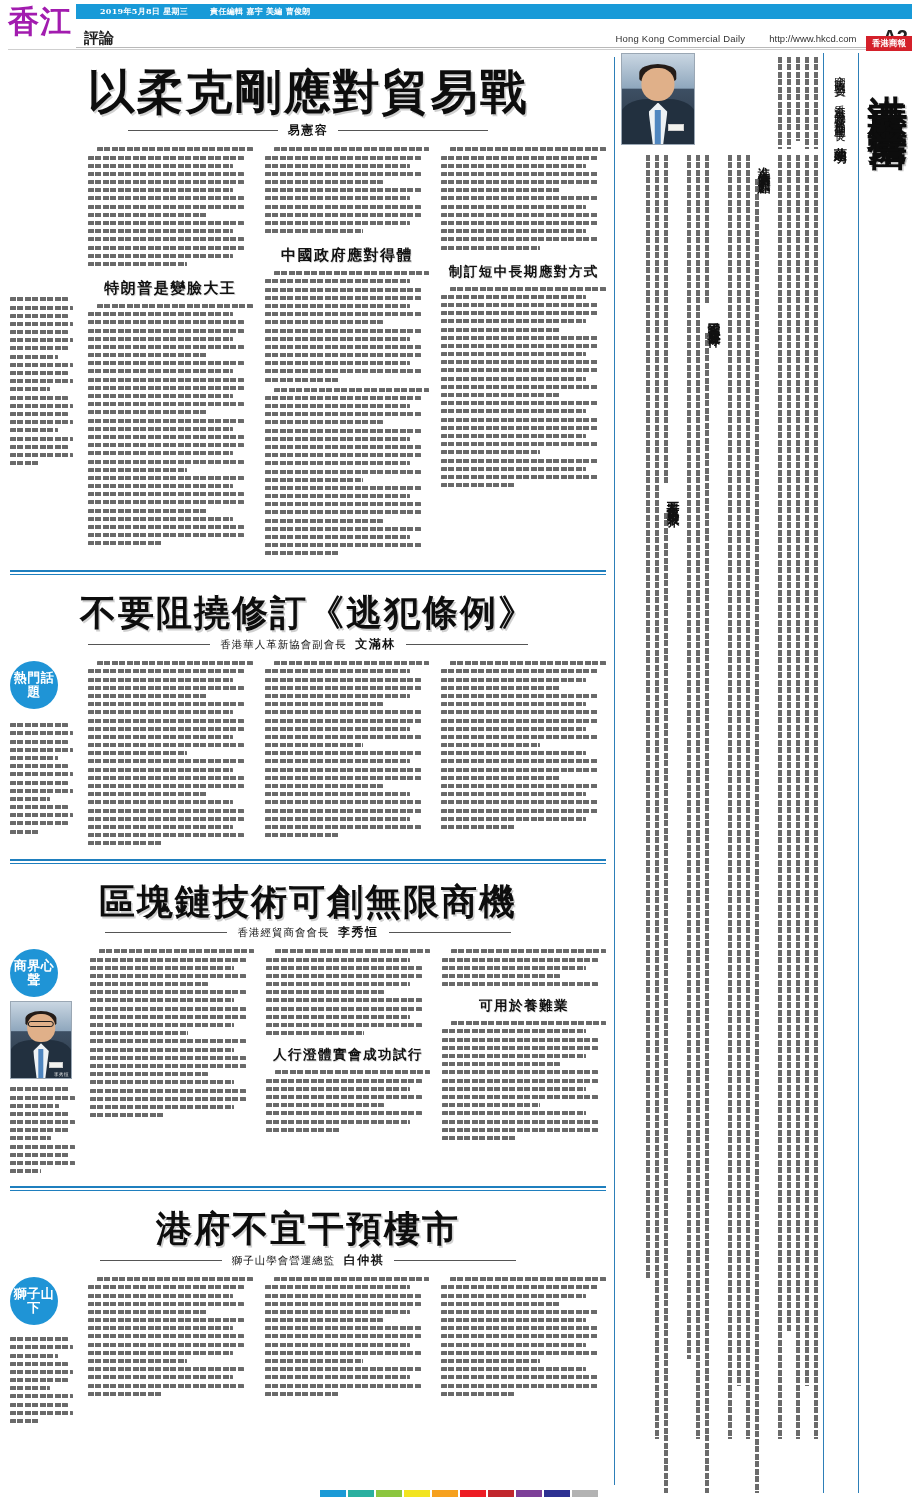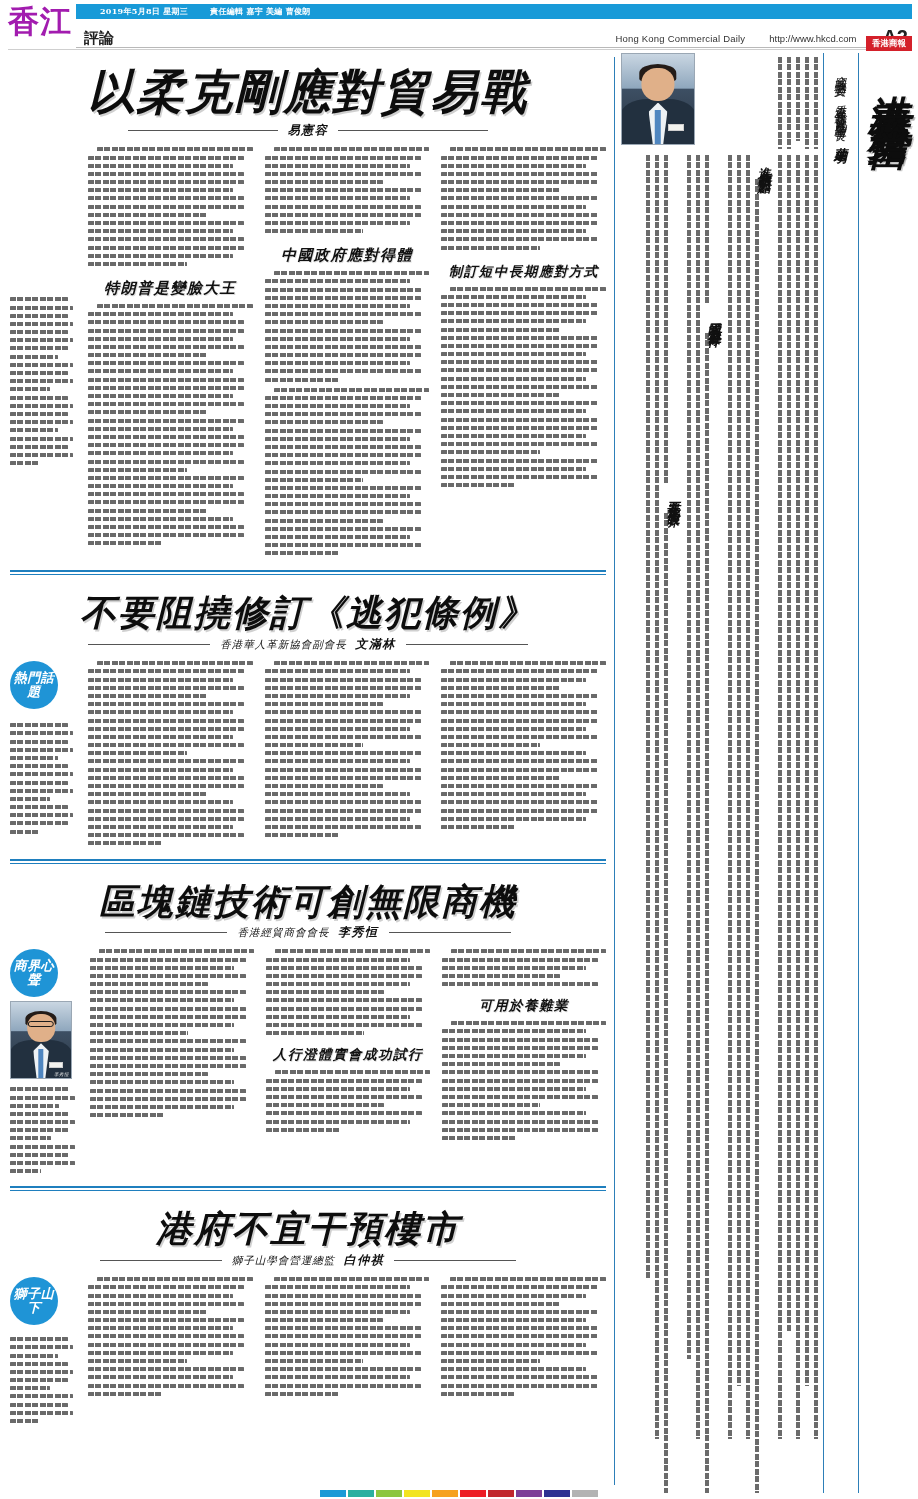--- a/index.html
+++ b/index.html
@@ -124,21 +124,20 @@
     border-top: 1px solid #cfcfcf;
     margin: 1px 8px 0 8px;
   }
 
   
   .page {
     display: flex;
     height: 1440px;
     padding: 0 8px;
     box-sizing: border-box;
-    font-style: italic;
   }
   .left-zone {
     width: 600px;
     display: flex;
     flex-direction: column;
   }
   .vdivider {
     width: 1px;
     background: #2d7fb8;
     margin: 4px 6px 8px 6px;

